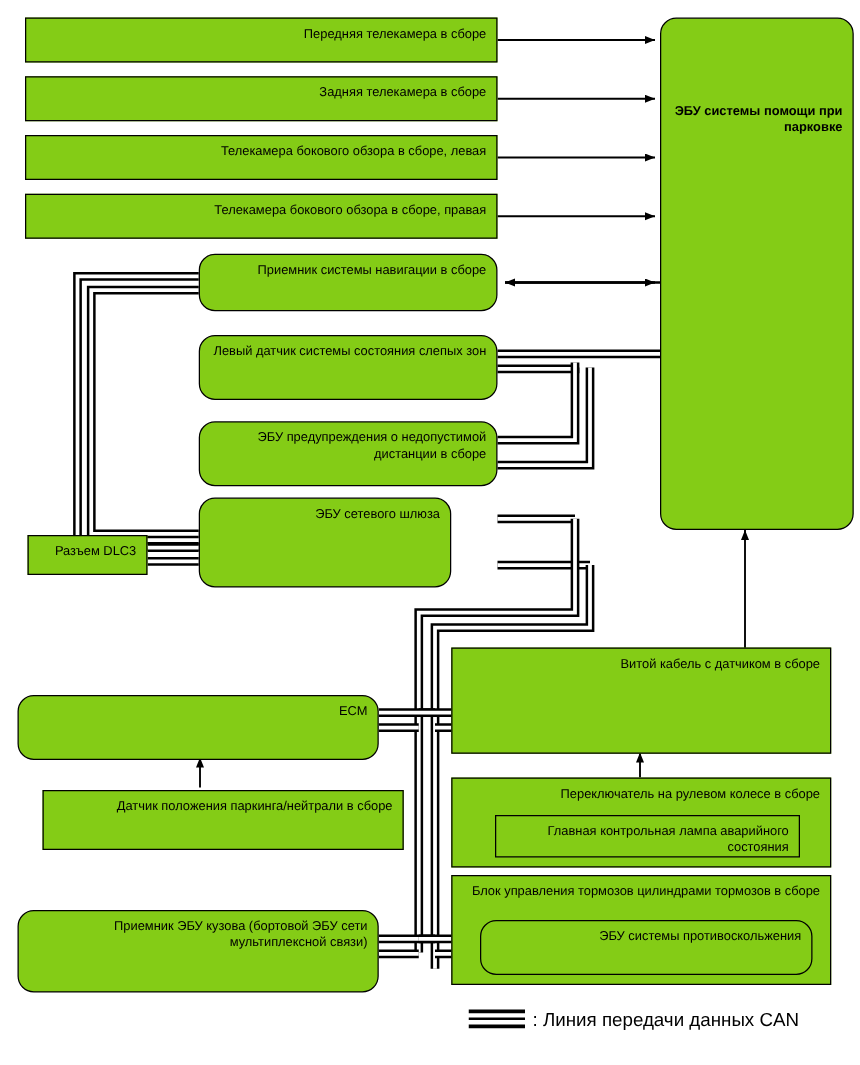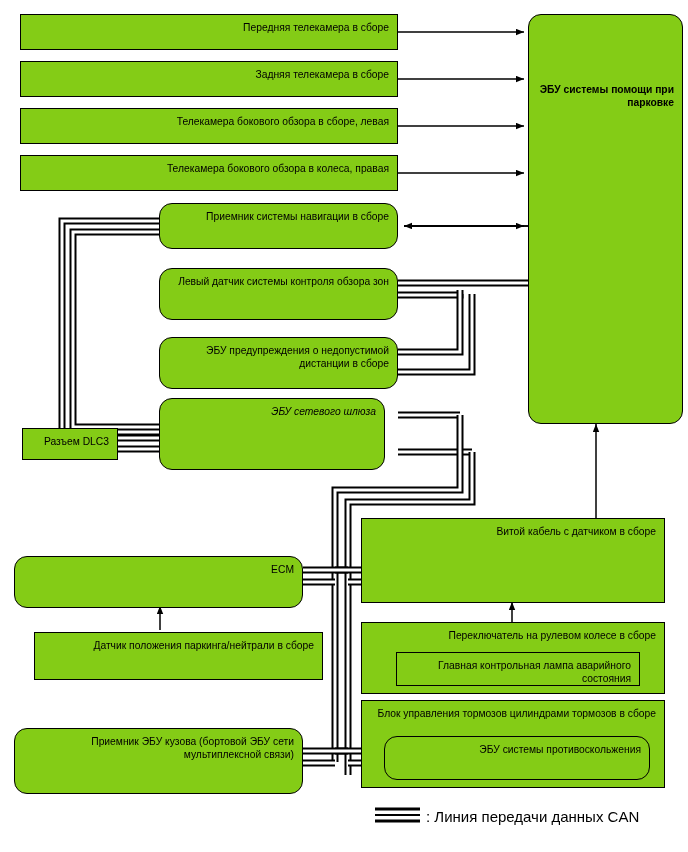--- a/index.html
+++ b/index.html
@@ -155,40 +155,40 @@
 
   <div class="node" style="left:20px; top:61px; width:378px; height:36px;">
     <span>Задняя телекамера в сборе</span>
   </div>
 
   <div class="node" style="left:20px; top:108px; width:378px; height:36px;">
     <span>Телекамера бокового обзора в сборе, левая</span>
   </div>
 
   <div class="node" style="left:20px; top:155px; width:378px; height:36px;">
-    <span>Телекамера бокового обзора в колеса, правая</span>
+    <span>Телекамера бокового обзора в сборе, правая</span>
   </div>
 
   <div class="node rounded" style="left:528px; top:14px; width:155px; height:410px; padding-top:68px;font-weight:bold;">
     <span>ЭБУ системы помощи при парковке</span>
   </div>
 
   <div class="node rounded" style="left:159px; top:203px; width:239px; height:46px;">
     <span>Приемник системы навигации в сборе</span>
   </div>
 
   <div class="node rounded" style="left:159px; top:268px; width:239px; height:52px;">
-    <span>Левый датчик системы контроля обзора зон</span>
+    <span>Левый датчик системы состояния слепых зон</span>
   </div>
 
   <div class="node rounded" style="left:159px; top:337px; width:239px; height:52px;">
     <span>ЭБУ предупреждения о недопустимой дистанции в сборе</span>
   </div>
 
-  <div class="node rounded" style="left:159px; top:398px; width:226px; height:72px;font-style:italic;">
+  <div class="node rounded" style="left:159px; top:398px; width:202px; height:72px;">
     <span>ЭБУ сетевого шлюза</span>
   </div>
 
   <div class="node" style="left:22px; top:428px; width:96px; height:32px;">
     <span>Разъем DLC3</span>
   </div>
 
   <div class="node rounded" style="left:14px; top:556px; width:289px; height:52px;">
     <span>ECM</span>
   </div>

